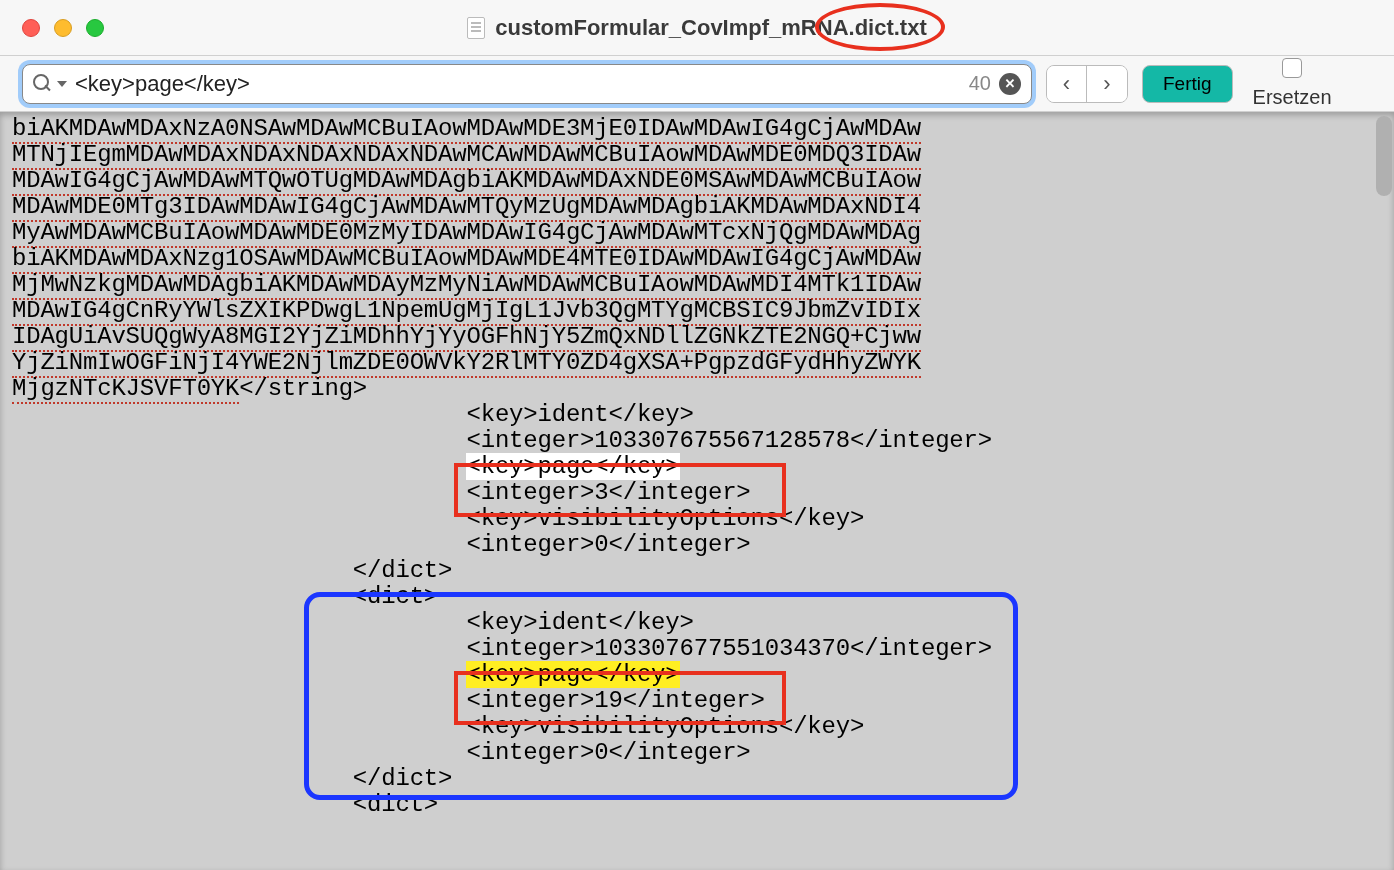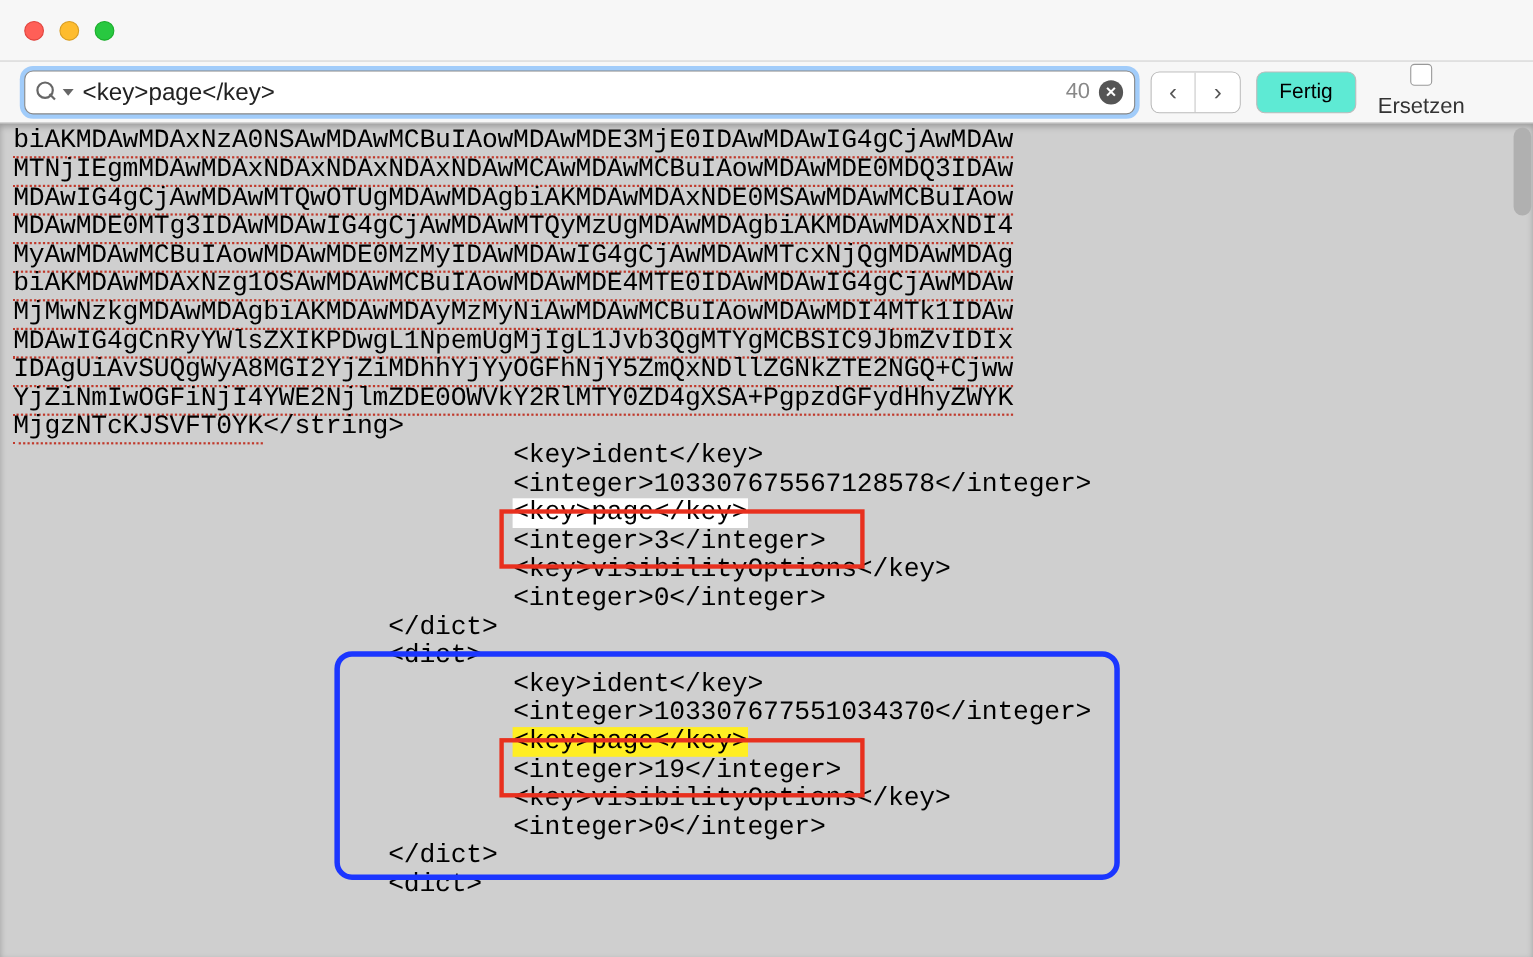--- a/index.html
+++ b/index.html
@@ -23,21 +23,21 @@
   .chev-down { width: 0; height: 0; border-left: 5px solid transparent; border-right: 5px solid transparent; border-top: 6px solid #666; margin-right: 8px; }
   .search-input { flex: 1; border: none; outline: none; font-size: 22px; font-family: inherit; color: #222; background: transparent; }
   .search-input::selection { background: #b3d7ff; }
   .count { color: #888; font-size: 20px; margin-right: 8px; }
   .clear-btn { width: 22px; height: 22px; border-radius: 50%; background: #555; display: flex; align-items: center; justify-content: center; cursor: pointer; }
   .clear-btn::before { content: "✕"; color: #fff; font-size: 13px; font-weight: bold; }
   .nav-group { display: flex; border: 1px solid #bbb; border-radius: 8px; overflow: hidden; height: 38px; }
   .nav-btn { width: 40px; display: flex; align-items: center; justify-content: center; background: #fff; cursor: pointer; }
   .nav-btn:first-child { border-right: 1px solid #bbb; }
   .nav-arrow { font-size: 22px; color: #555; }
-  .done-btn { height: 38px; padding: 0 20px; border: 1px solid #bbb; border-radius: 8px; background: #5eead4; font-size: 19px; cursor: pointer; display: flex; align-items: center; }
+  .done-btn { height: 38px; padding: 0 20px; border: 1px solid #bbb; border-radius: 8px; background: #14b8a6; font-size: 19px; cursor: pointer; display: flex; align-items: center; }
   .replace-wrap { display: flex; align-items: center; gap: 8px; margin-left: 6px; flex-direction: column; }
   .chk { width: 20px; height: 20px; border: 1px solid #999; border-radius: 4px; background: #fff; cursor: pointer; }
   .replace-label { font-size: 20px; color: #333; }
   .content-wrap { position: relative; height: calc(870px - 112px); overflow: hidden; }
   .text-area { background: #cfcfcf; color: #000; font-family: "Andale Mono","Menlo","Courier New",monospace; font-size: 24px; line-height: 26px; letter-spacing: -0.2px; padding: 4px 12px 20px 12px; height: 100%; white-space: pre; overflow: hidden; }
   .b64 { border-bottom: 2px dotted #c0392b; }
   .hl-box1 { position: absolute; border: 4px solid #e8301e; background: transparent; }
   .hl-box2 { position: absolute; border: 4px solid #e8301e; background: transparent; }
   .hl-blue { position: absolute; border: 5px solid #1b36ff; border-radius: 16px; background: transparent; }
   .match-bg { background: #fff; }
@@ -46,20 +46,27 @@
   .inset-shadow { position: absolute; inset: 0; pointer-events: none; box-shadow: inset 0 3px 6px rgba(0,0,0,0.25); }
 </style>
 </head>
 <body>
 
 <div class="titlebar">
   <div class="traffic">
     <div class="tl red"></div>
     <div class="tl yellow"></div>
     <div class="tl green"></div>
+  </div>
+  <div class="title-center">
+    <div class="doc-icon"></div>
+    <div class="title-text">
+      <span>customFormular_CovImpf_mRNA.dict.txt</span>
+      <div class="title-circle"></div>
+    </div>
   </div>
 </div>
 
 <div class="findbar">
   <div class="search-wrap">
     <div class="mag"></div>
     <div class="chev-down"></div>
     <input class="search-input" value="&lt;key&gt;page&lt;/key&gt;" style="">
     <span class="count">40</span>
     <div class="clear-btn"></div>

